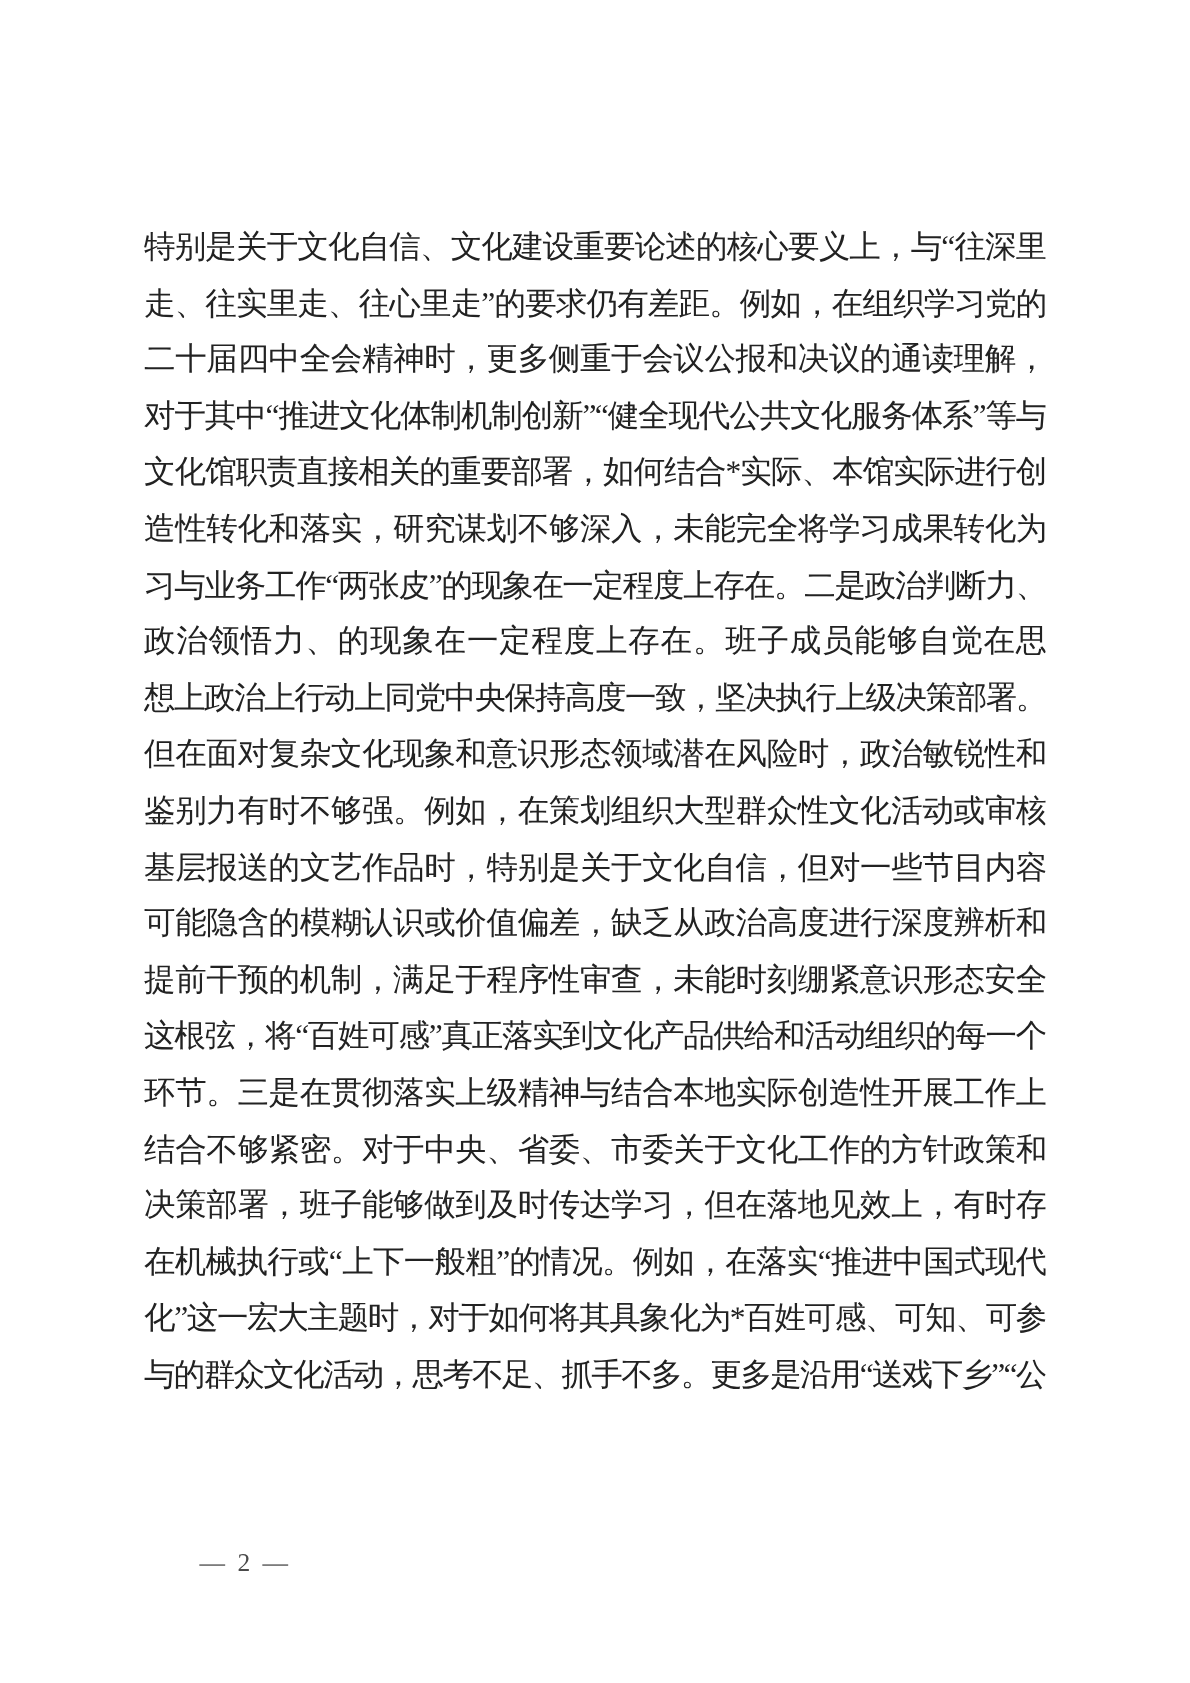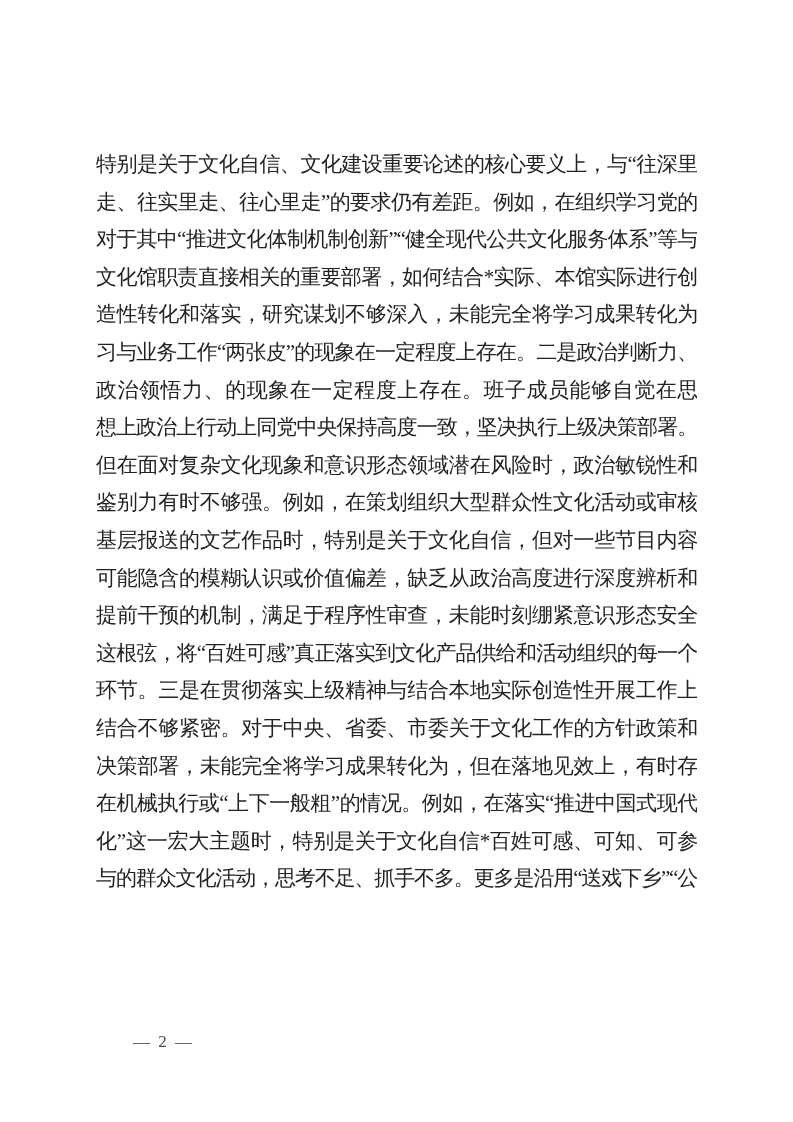--- a/index.html
+++ b/index.html
@@ -42,33 +42,34 @@
     letter-spacing: 2px;
   }
 </style>
 </head>
 <body>
 
 <div class="page">
   <div class="body-text">
       <div class="line">特别是关于文化自信、文化建设重要论述的核心要义上，与“往深里</div>
       <div class="line">走、往实里走、往心里走”的要求仍有差距。例如，在组织学习党的</div>
+      <div class="line">二十届四中全会精神时，更多侧重于会议公报和决议的通读理解，</div>
       <div class="line">对于其中“推进文化体制机制创新”“健全现代公共文化服务体系”等与</div>
       <div class="line">文化馆职责直接相关的重要部署，如何结合*实际、本馆实际进行创</div>
       <div class="line">造性转化和落实，研究谋划不够深入，未能完全将学习成果转化为</div>
       <div class="line">习与业务工作“两张皮”的现象在一定程度上存在。二是政治判断力、</div>
       <div class="line">政治领悟力、的现象在一定程度上存在。班子成员能够自觉在思</div>
       <div class="line">想上政治上行动上同党中央保持高度一致，坚决执行上级决策部署。</div>
       <div class="line">但在面对复杂文化现象和意识形态领域潜在风险时，政治敏锐性和</div>
       <div class="line">鉴别力有时不够强。例如，在策划组织大型群众性文化活动或审核</div>
       <div class="line">基层报送的文艺作品时，特别是关于文化自信，但对一些节目内容</div>
       <div class="line">可能隐含的模糊认识或价值偏差，缺乏从政治高度进行深度辨析和</div>
       <div class="line">提前干预的机制，满足于程序性审查，未能时刻绷紧意识形态安全</div>
       <div class="line">这根弦，将“百姓可感”真正落实到文化产品供给和活动组织的每一个</div>
       <div class="line">环节。三是在贯彻落实上级精神与结合本地实际创造性开展工作上</div>
       <div class="line">结合不够紧密。对于中央、省委、市委关于文化工作的方针政策和</div>
-      <div class="line">决策部署，未能完全将学习成果转化为，但在落地见效上，有时存</div>
+      <div class="line">决策部署，班子能够做到及时传达学习，但在落地见效上，有时存</div>
       <div class="line">在机械执行或“上下一般粗”的情况。例如，在落实“推进中国式现代</div>
-      <div class="line">化”这一宏大主题时，特别是关于文化自信*百姓可感、可知、可参</div>
+      <div class="line">化”这一宏大主题时，对于如何将其具象化为*百姓可感、可知、可参</div>
       <div class="line">与的群众文化活动，思考不足、抓手不多。更多是沿用“送戏下乡”“公</div>
     </div>
   <div class="page-number">— 2 —</div>
 </div>
 
 </body></html>

